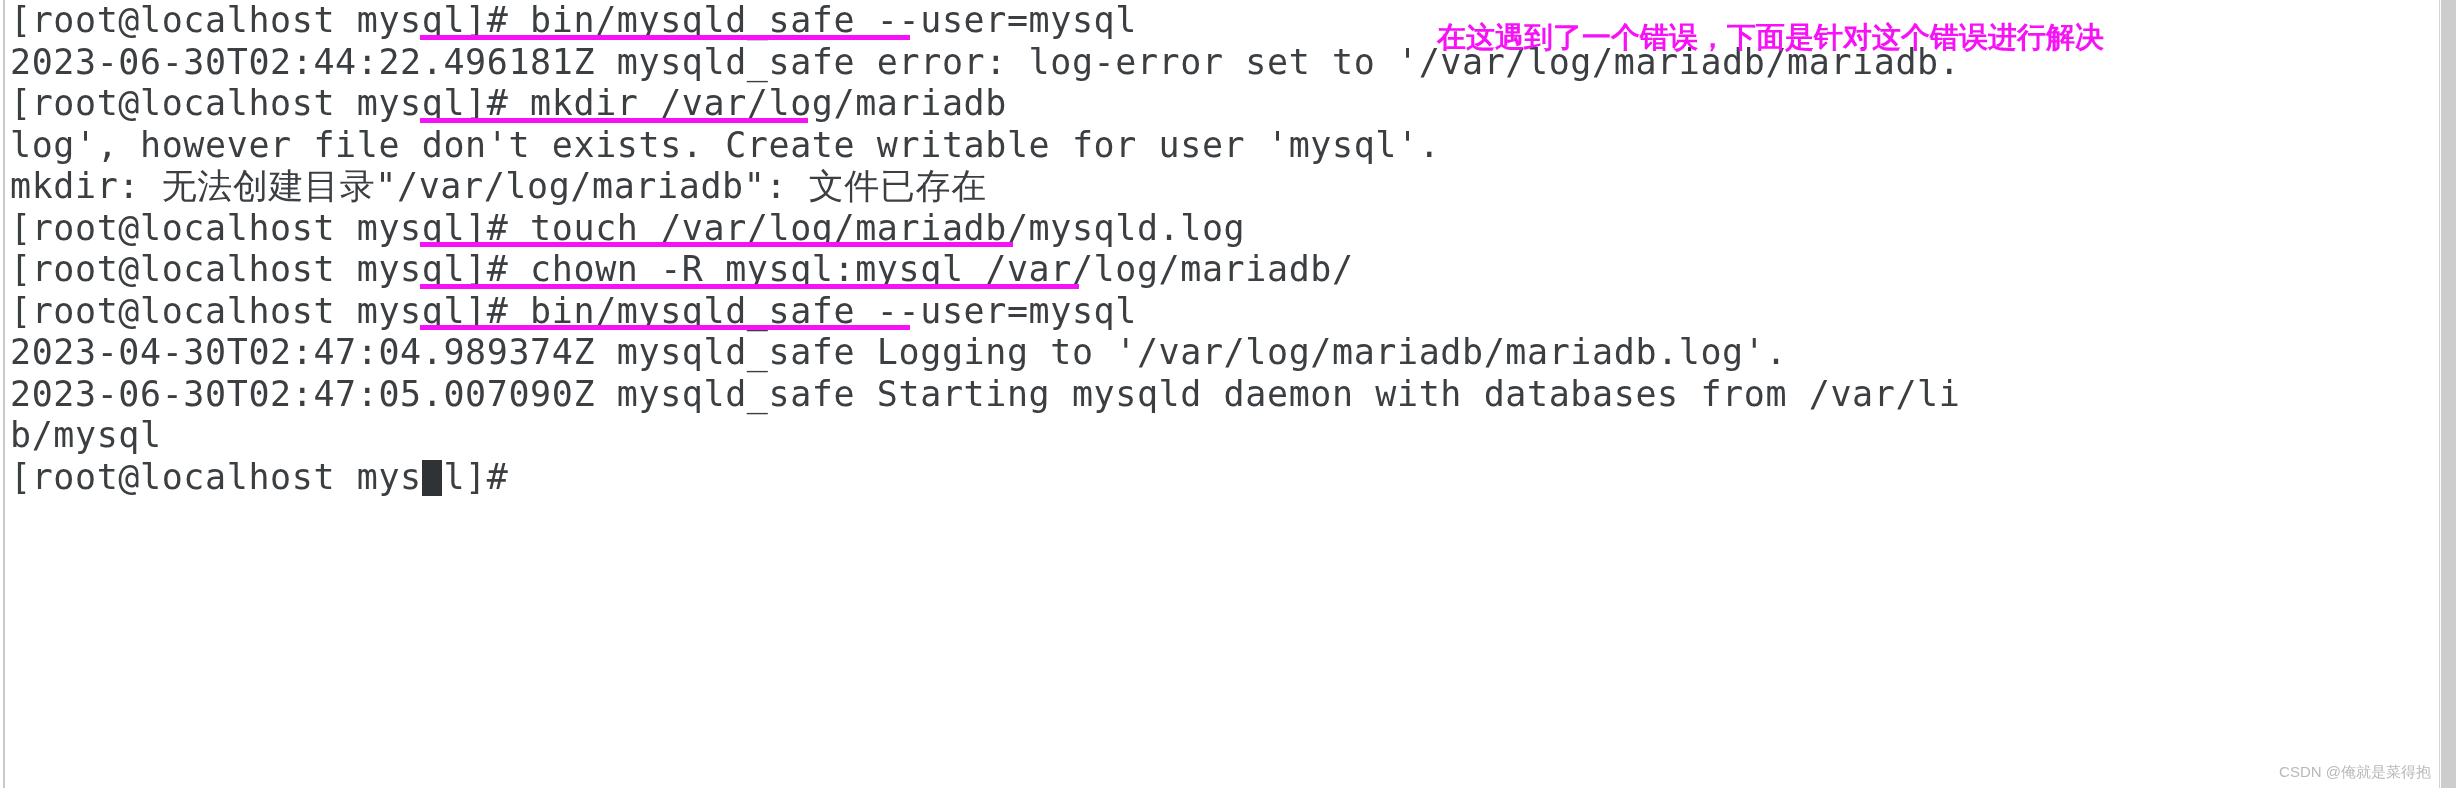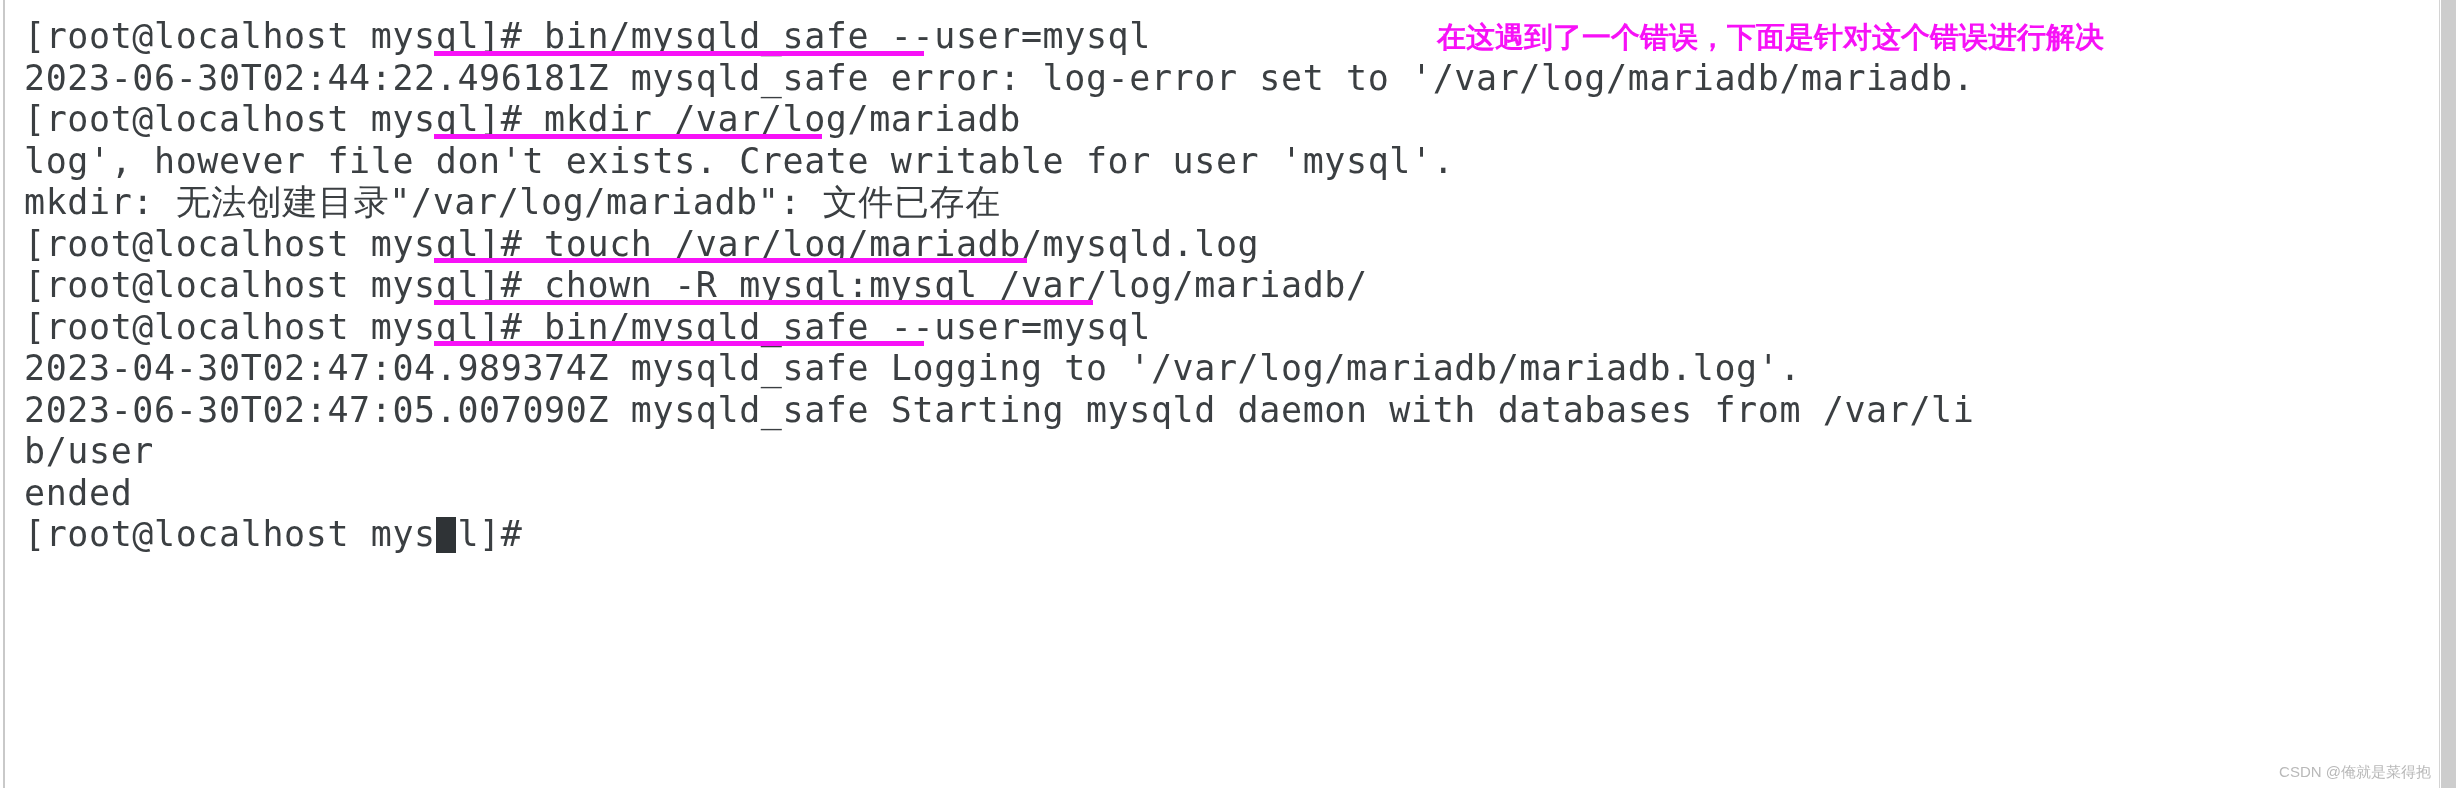--- a/index.html
+++ b/index.html
@@ -42,23 +42,22 @@
     top: 0;
     width: 15px;
     height: 788px;
     background: #cdcdcd;
   }
 
   
   .term {
     position: absolute;
     left: 10px;
-    top: 16px;
+    top: 0px;
     width: 2420px;
-    margin-left: 14px;
   }
   .line {
     position: relative;
     height: 41.5px;
     line-height: 41.5px;
     white-space: pre;
     font-size: 35px;
     letter-spacing: 0.6px;
     color: #3b3f42;
   }
@@ -115,22 +114,21 @@
       <div class="line"><span class="seg">[root@localhost mysql]# bin/mysqld_safe --user=mysql</span><div class="uline" style="left: 410px; width: 490px;"></div></div>
       <div class="line"><span class="seg">2023-06-30T02:44:22.496181Z mysqld_safe error: log-error set to '/var/log/mariadb/mariadb.</span></div>
       <div class="line"><span class="seg">[root@localhost mysql]# mkdir /var/log/mariadb</span><div class="uline" style="left: 410px; width: 388px;"></div></div>
       <div class="line"><span class="seg">log', however file don't exists. Create writable for user 'mysql'.</span></div>
       <div class="line"><span class="seg">mkdir: 无法创建目录"/var/log/mariadb": 文件已存在</span></div>
       <div class="line"><span class="seg">[root@localhost mysql]# touch /var/log/mariadb/mysqld.log</span><div class="uline" style="left: 410px; width: 593px;"></div></div>
       <div class="line"><span class="seg">[root@localhost mysql]# chown -R mysql:mysql /var/log/mariadb/</span><div class="uline" style="left: 410px; width: 659px;"></div></div>
       <div class="line"><span class="seg">[root@localhost mysql]# bin/mysqld_safe --user=mysql</span><div class="uline" style="left: 410px; width: 490px;"></div></div>
       <div class="line"><span class="seg">2023-04-30T02:47:04.989374Z mysqld_safe Logging to '/var/log/mariadb/mariadb.log'.</span></div>
       <div class="line"><span class="seg">2023-06-30T02:47:05.007090Z mysqld_safe Starting mysqld daemon with databases from /var/li</span></div>
-      <div class="line"><span class="seg">b/user</span></div>
-      <div class="line"><span class="seg">ended</span></div>
+      <div class="line"><span class="seg">b/mysql</span></div>
       <div class="line"><span class="seg">[root@localhost mysql]# </span><div class="cursor" style="left: 412px; top: 3px;"></div></div>
     </div>
 
   <div class="annot">在这遇到了一个错误，下面是针对这个错误进行解决</div>
 
   <div class="scroll-track">
     <div class="scroll-thumb"></div>
   </div>
 
   <div class="watermark">CSDN @俺就是菜得抱</div>

